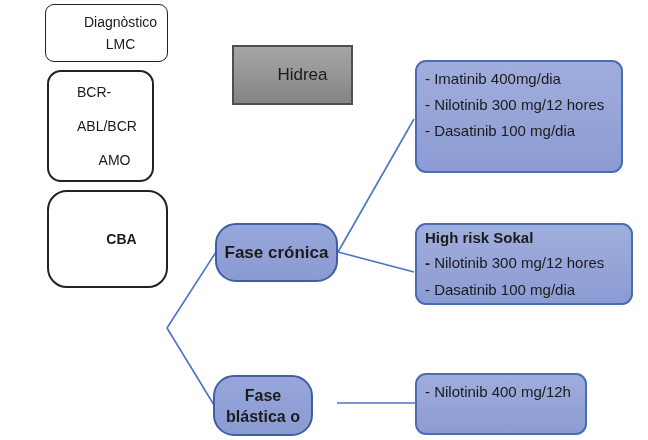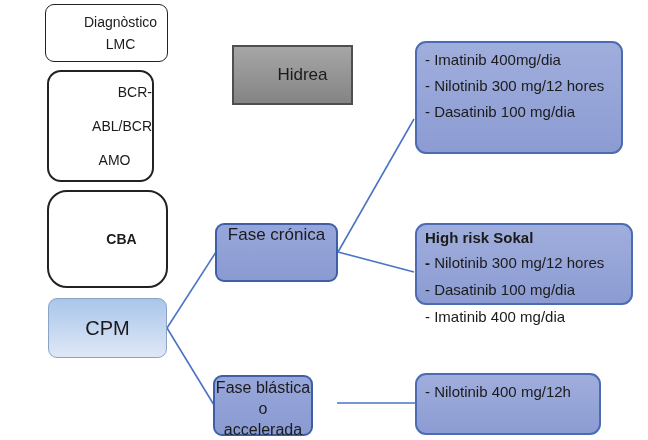--- a/index.html
+++ b/index.html
@@ -13,21 +13,21 @@
   }
   .lines{position:absolute;left:0;top:0;width:648px;height:440px;}
   .box{position:absolute;box-sizing:border-box;}
 
   
   .white-box{
     background:#ffffff;
     border:2px solid #222222;
     border-radius:14px;
     display:flex;flex-direction:column;align-items:center;justify-content:center;
-    text-align:right;
+    text-align:left;
     padding-left:28px;
   }
   .diag{
     left:45px;top:4px;width:123px;height:58px;
     border-width:1.5px;border-radius:9px;
     font-size:14px;line-height:22px;justify-content:flex-start;padding-top:6px;
   }
   .bcr{left:47px;top:70px;width:107px;height:112px;font-size:14px;line-height:34px;}
   .cba{left:47px;top:190px;width:121px;height:98px;font-size:14px;font-weight:700;border-radius:20px;}
 
@@ -41,38 +41,39 @@
   .hidrea{
     left:232px;top:45px;width:121px;height:60px;
     background:linear-gradient(180deg,#a6a6a6 0%,#848484 100%);
     border:2px solid #4f4f4f;border-radius:0;
     display:flex;align-items:center;justify-content:center;
     font-size:17px;
     padding-left:20px;
   }
   .phase{
     background:linear-gradient(180deg,#97a6da 0%,#8a9bd2 100%);
-    border:2px solid #3e5fa6;border-radius:9px;
-    display:flex;flex-direction:column;align-items:center;
+    border:2px solid #3e5fa6;border-radius:21px;
+    display:flex;flex-direction:column;align-items:center;justify-content:center;
     text-align:center;
+    font-weight:bold;
   }
   .fase-cronica{left:215px;top:223px;width:123px;height:59px;font-size:17px;}
   .fase-blastica{left:213px;top:375px;width:100px;height:61px;font-size:16px;line-height:21px;}
 
   .treat{
     background:linear-gradient(180deg,#a0aedd 0%,#8c9bd2 100%);
     border:2px solid #4b6cb3;border-radius:11px;
     font-size:15px;line-height:19px;
     text-align:left;
   }
   .treat .item{margin:0 0 7px 0;}
-  .tr-top{left:415px;top:41px;width:208px;height:113px;padding:7px 16px 0 8px;}
+  .tr-top{left:415px;top:60px;width:208px;height:113px;padding:7px 16px 0 8px;}
   .tr-mid{left:415px;top:223px;width:218px;height:82px;padding:3px 2px 0 8px;}
   .tr-mid .item{margin:0 0 8px 0;}
-  .tr-bot{left:415px;top:373px;width:186px;height:62px;padding:7px 4px 8px 8px;}
+  .tr-bot{left:415px;top:373px;width:172px;height:62px;padding:7px 4px 8px 8px;}
   .treat-title{font-weight:700;margin:0 0 6px 0;}
   .bold-dash::first-letter{font-weight:700;}
 </style>
 </head>
 <body>
 
 <div class="canvas">
 
   <svg class="lines" viewBox="0 0 648 440" xmlns="http://www.w3.org/2000/svg">
     <line x1="167" y1="328" x2="216" y2="252" stroke="#4a74c4" stroke-width="1.6"></line>
@@ -89,47 +90,42 @@
 
   <div class="box white-box bcr">
     <div>BCR-ABL/BCR</div>
     <div>AMO</div>
   </div>
 
   <div class="box white-box cba">
     <div>CBA</div>
   </div>
 
-  <div class="box cpm">
-    <div>CPM</div>
-  </div>
 
   <div class="box hidrea">
     <div>Hidrea</div>
   </div>
 
   <div class="box phase fase-cronica">
     <div>Fase crónica</div>
   </div>
 
   <div class="box phase fase-blastica">
     <div>Fase blástica o</div>
-    <div>accelerada</div>
   </div>
 
   <div class="box treat tr-top">
     <div class="item">- Imatinib 400mg/dia</div>
     <div class="item">- Nilotinib 300 mg/12 hores</div>
     <div class="item">- Dasatinib 100 mg/dia</div>
   </div>
 
   <div class="box treat tr-mid">
     <div class="treat-title">High risk Sokal</div>
     <div class="item bold-dash">- Nilotinib 300 mg/12 hores</div>
     <div class="item">- Dasatinib 100 mg/dia</div>
-    <div class="item">- Imatinib 400 mg/dia</div>
   </div>
 
   <div class="box treat tr-bot">
     <div class="item">- Nilotinib 400 mg/12h</div>
   </div>
 
 </div>
 
 </body></html>

